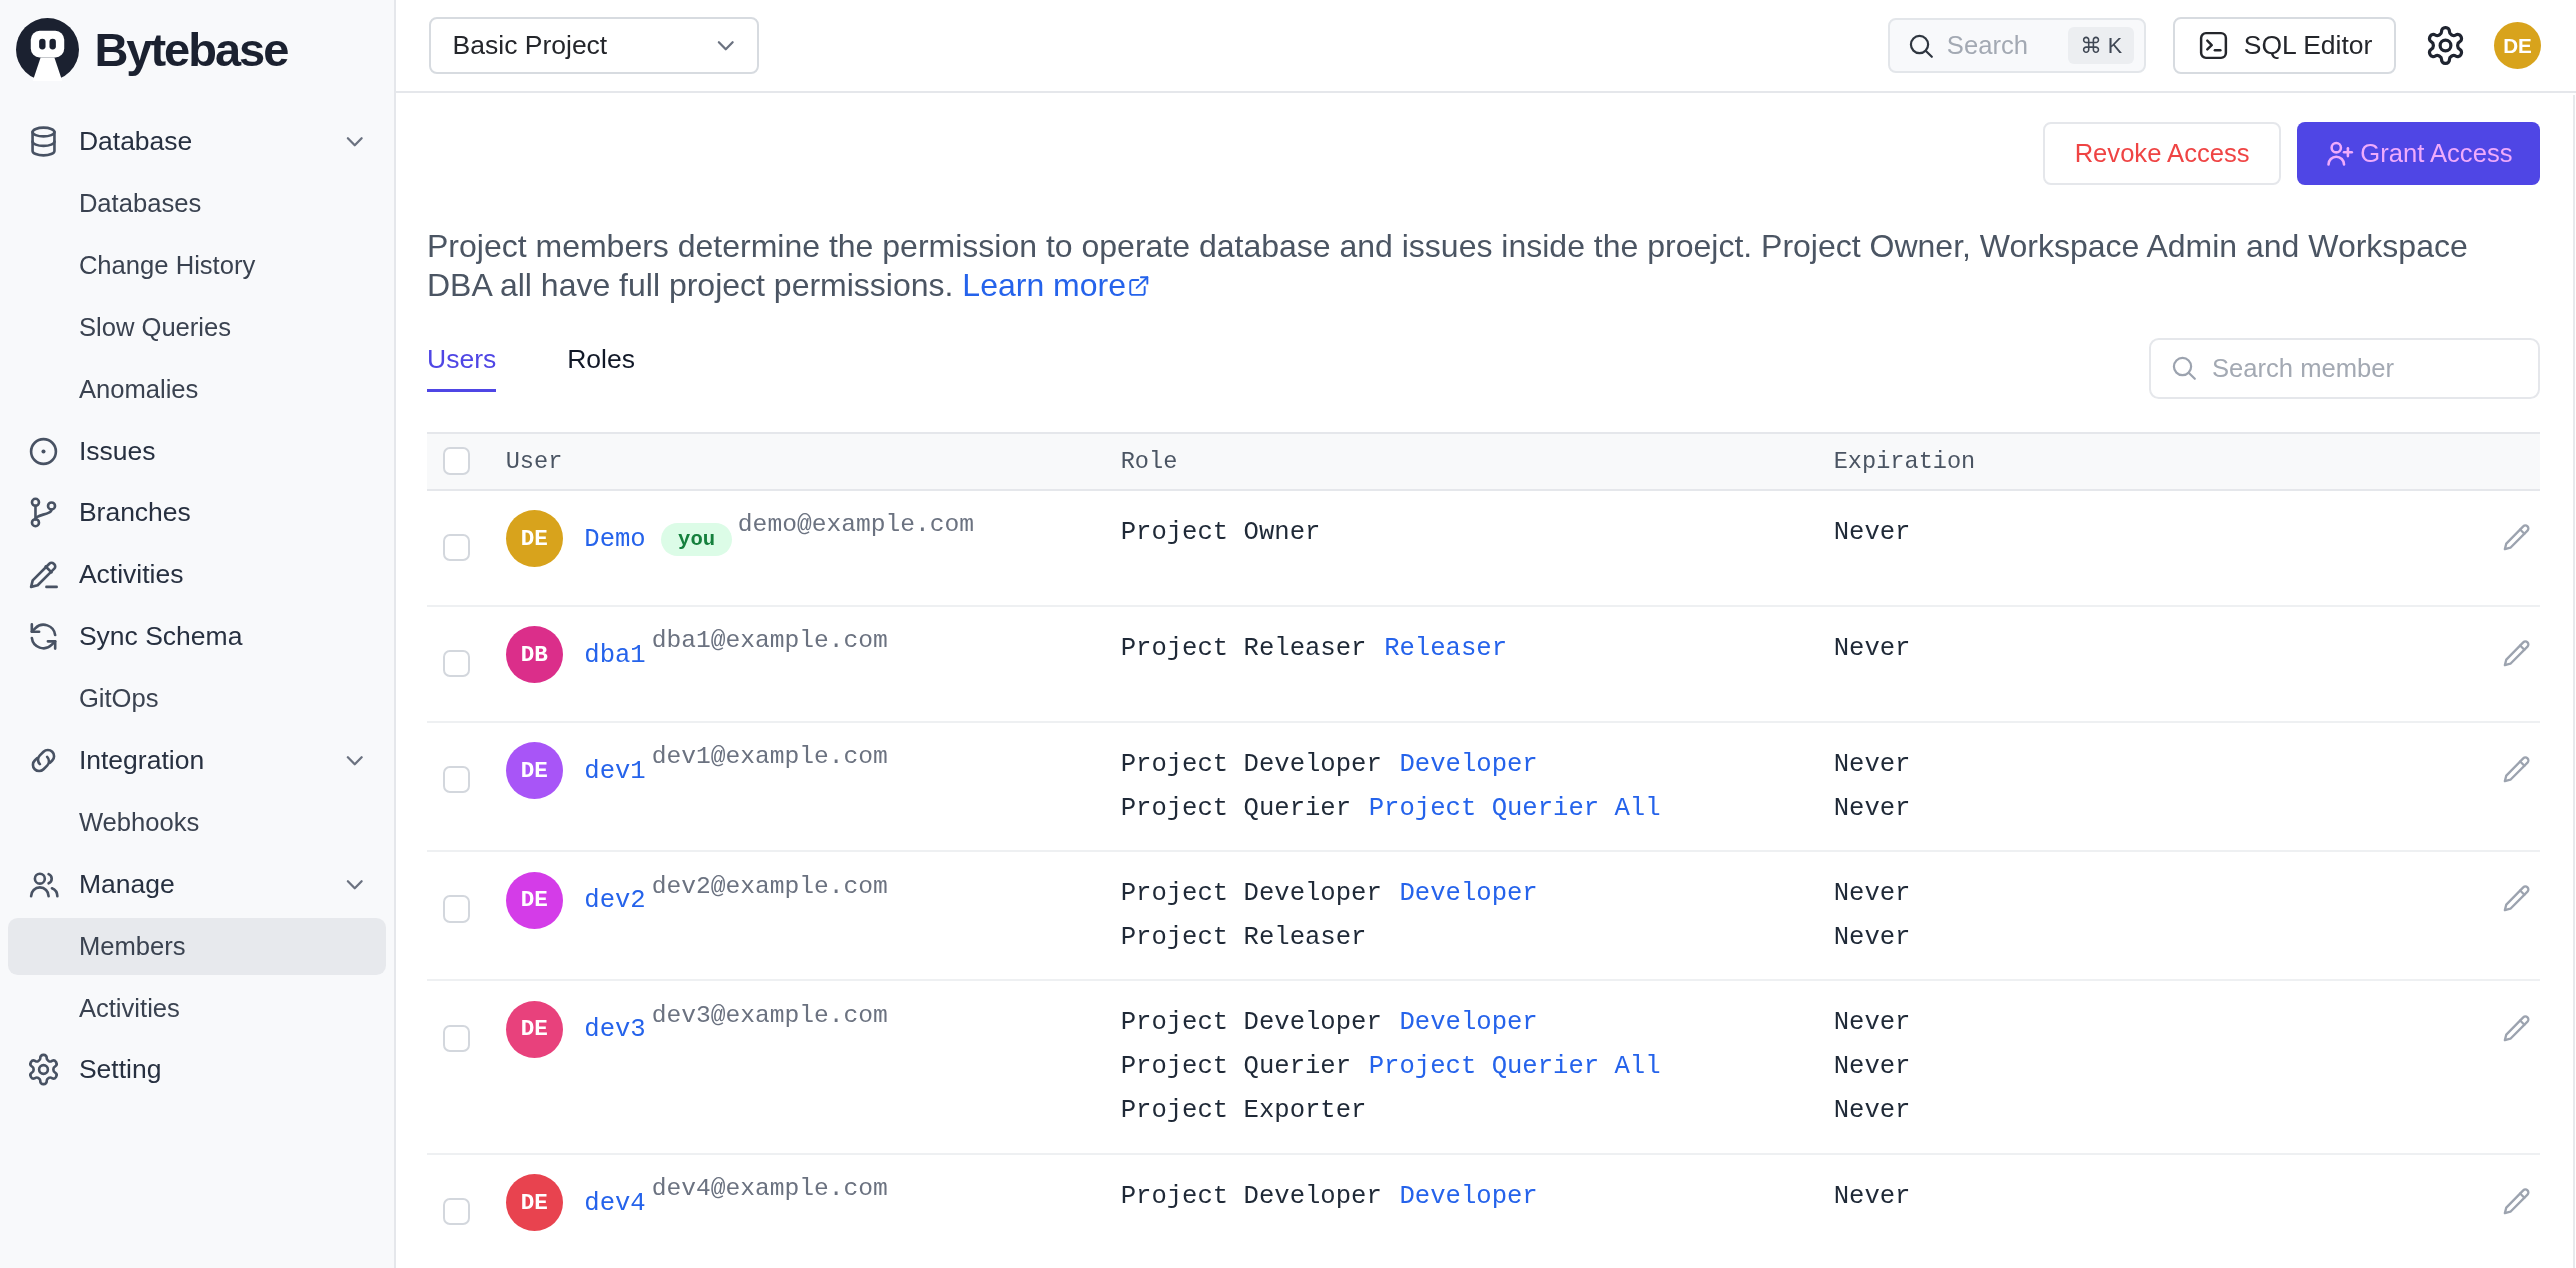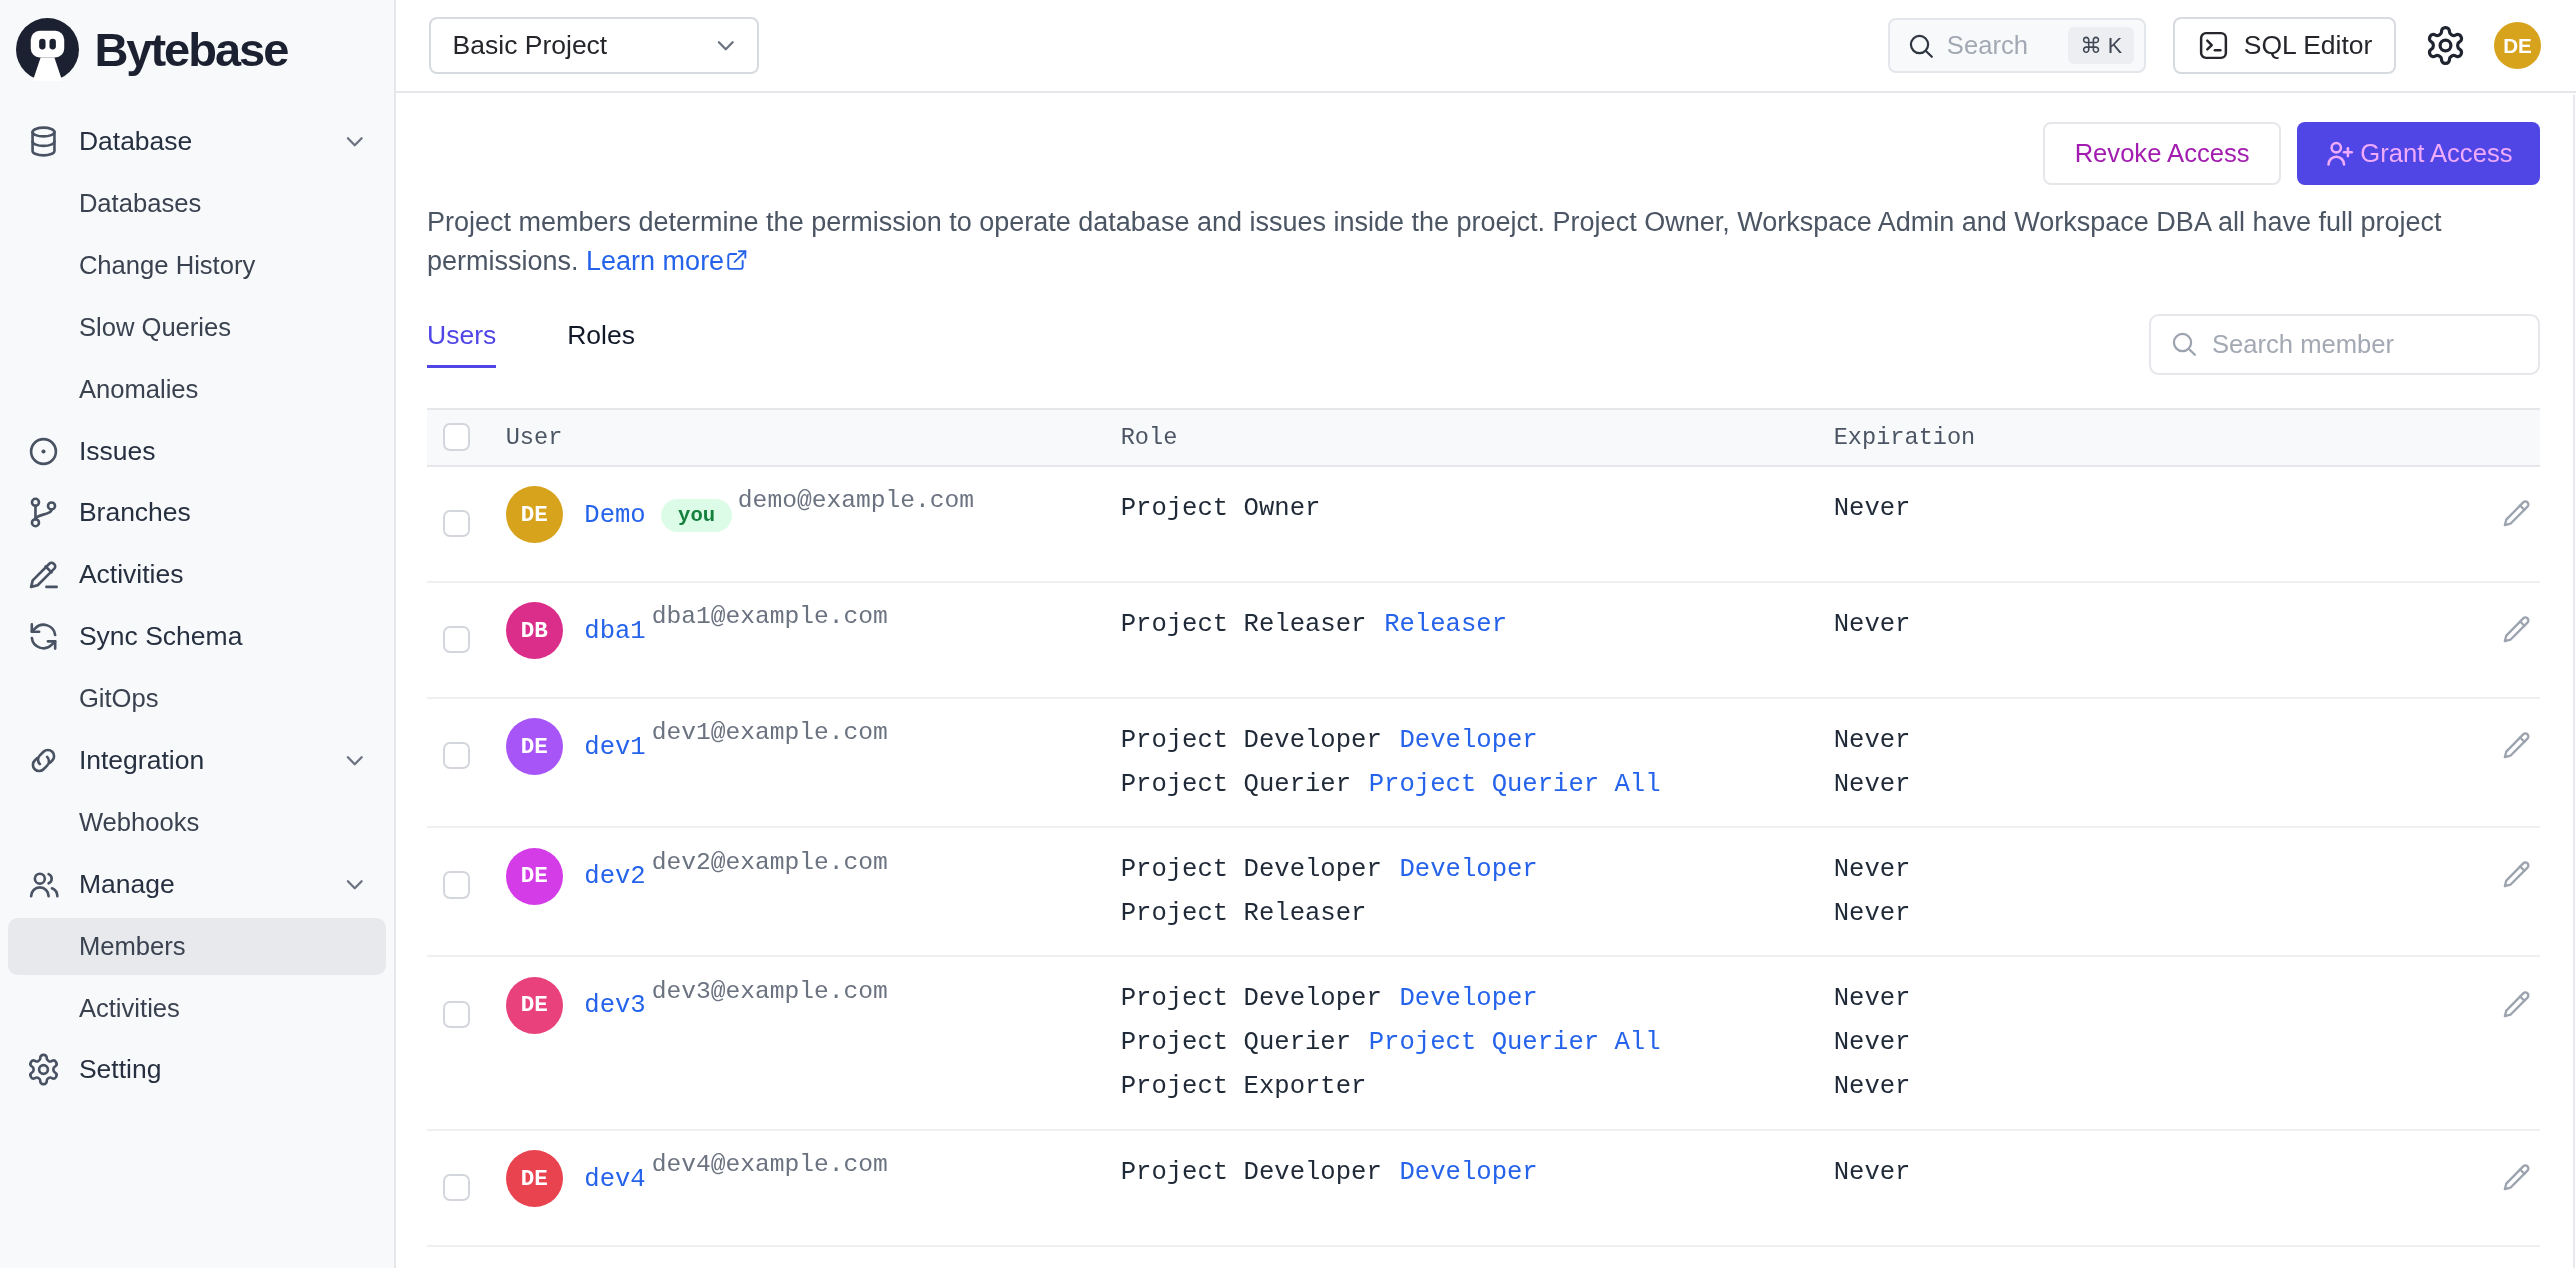--- a/index.html
+++ b/index.html
@@ -50,28 +50,28 @@
   .sql-editor-btn .ic svg { width:33px; height:33px; }
   .gear-btn { width:43px; height:43px; color:#1F2430; cursor:pointer; }
   .gear-btn svg { width:43px; height:43px; }
   .avatar-sm { width:47px; height:47px; border-radius:50%; background:var(--gold,#D8A31C);
     color:#fff; font-weight:700; font-size:20.6px; display:flex; align-items:center;
     justify-content:center; cursor:pointer; }
 
   .content { flex:1; padding:0 36px 0 31px; overflow:hidden; }
   .actions-row { display:flex; justify-content:flex-end; gap:15.7px; margin-top:28.5px; }
   .btn-secondary { height:63px; padding:0 29.5px; border:2px solid #E5E7EB; border-radius:7.9px;
-    background:#fff; color:#a21caf; font-size:25.6px; display:flex; align-items:center; cursor:default; }
+    background:#fff; color:#ef4444; font-size:25.6px; display:flex; align-items:center; cursor:default; }
   .btn-primary { height:63px; padding:0 27.5px; border:none; border-radius:7.9px;
     background:var(--accent,#4F46E5); color:#f0abfc; font-size:25.6px; font-weight:500;
     display:flex; align-items:center; gap:5px; cursor:pointer; }
   .btn-primary .ic { width:31px; height:31px; }
   .btn-primary .ic svg { width:31px; height:31px; }
 
-  .description { margin-top:18px; font-size:27px; line-height:39px; color:#4B5563; max-width:2050px; }
+  .description { margin-top:42px; font-size:32px; line-height:39px; color:#4B5563; max-width:2050px; }
   .learn-more { color:var(--link,#2563EB); text-decoration:none; cursor:pointer; white-space:nowrap; }
   .learn-more .ic { display:inline-block; width:25.6px; height:25.6px; vertical-align:-2.9px; }
   .learn-more .ic svg { width:25.6px; height:25.6px; }
 
   .tabs-row { margin-top:33px; display:flex; align-items:center; justify-content:space-between; }
   .tabs { display:flex; gap:71px; }
   .tab { font-size:26.5px; color:#111827; padding-bottom:14.7px; border-bottom:3.9px solid transparent; cursor:pointer; }
   .tab.active { color:var(--accent,#4F46E5); border-color:var(--accent,#4F46E5); }
   .member-search { width:391px; height:61px; border:2px solid #E5E7EB; border-radius:9.8px;
     background:#fff; display:flex; align-items:center; gap:11.8px; padding:0 17.7px; cursor:text; }

